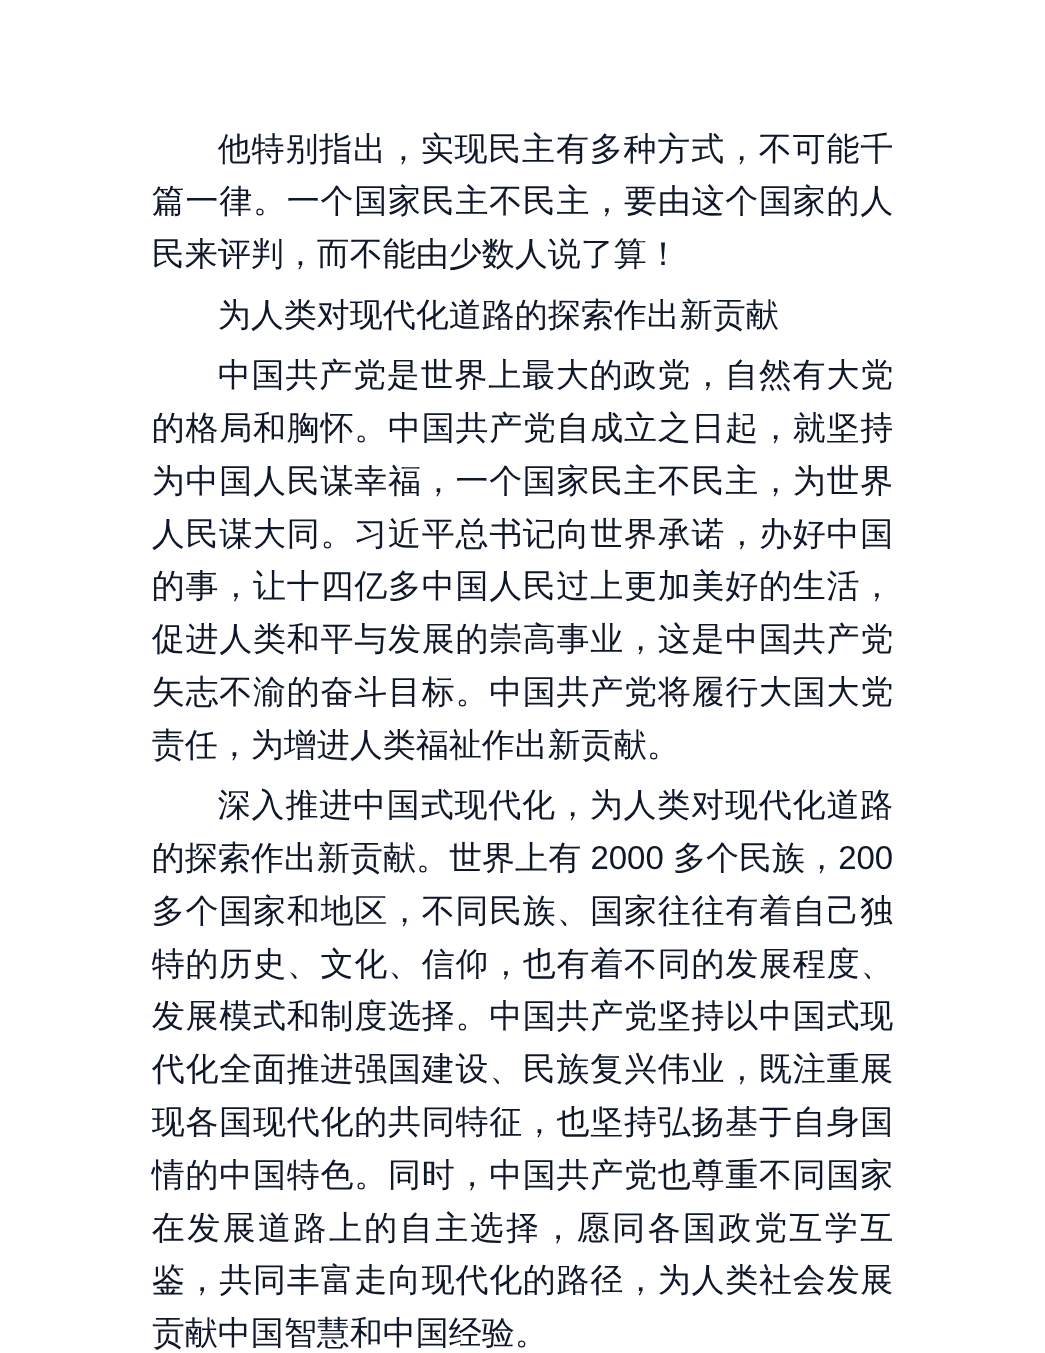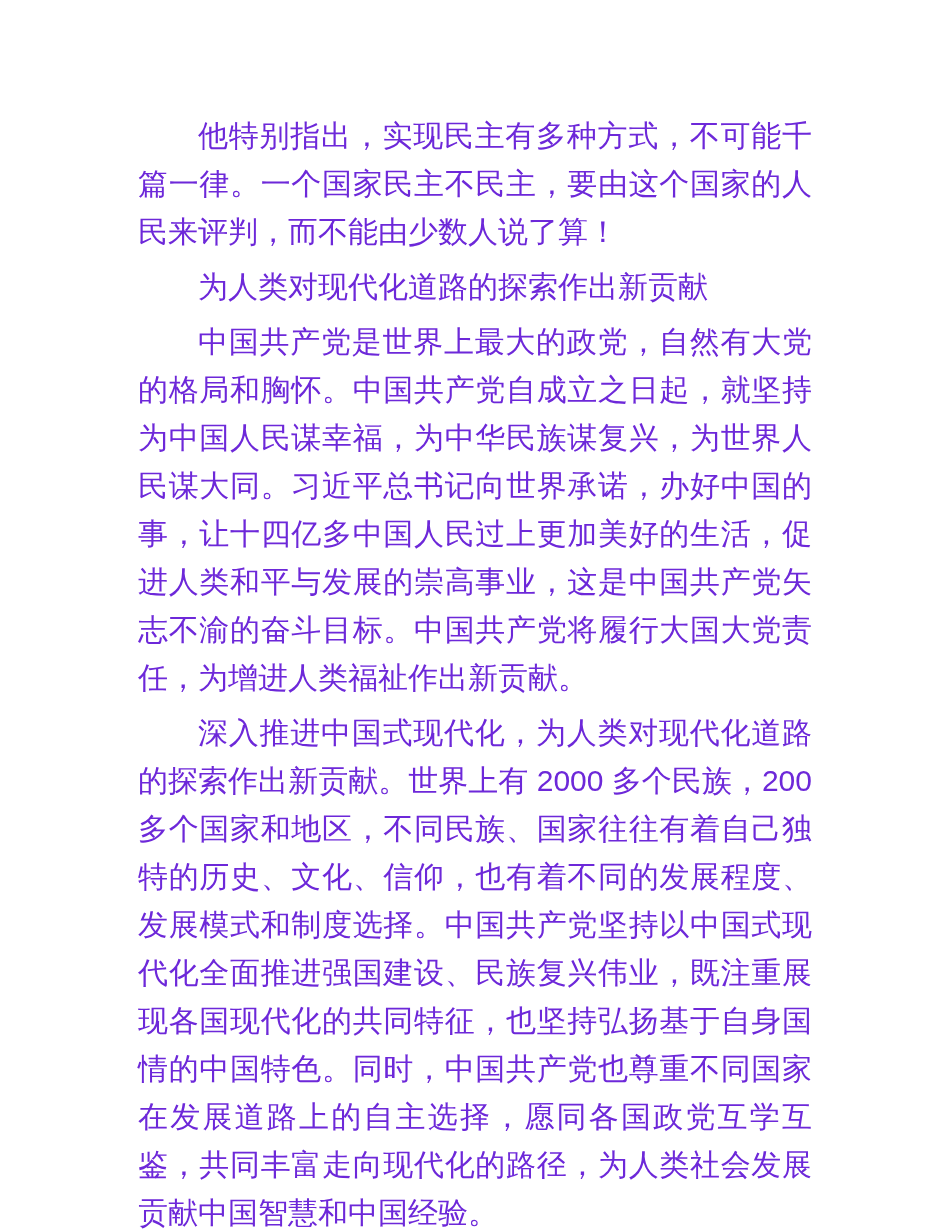--- a/index.html
+++ b/index.html
@@ -22,32 +22,32 @@
     background: #ffffff;
   }
   .doc-page p {
     margin: 0 0 7px 0;
     font-size: 30px;
     line-height: 48px;
     text-align: justify;
     text-justify: inter-ideograph;
     text-indent: 2em;
     word-break: break-all;
-    color: #6d28d9;
+    color: #0f172a;
     font-weight: 400;
   }
   .doc-page p.subheading {
     text-align: left;
     font-weight: 400;
   }
   .doc-page p:last-child {
     margin-bottom: 0;
   }
 </style>
 </head>
 <body>
 
 <div class="doc-page">
   <p>他特别指出，实现民主有多种方式，不可能千篇一律。一个国家民主不民主，要由这个国家的人民来评判，而不能由少数人说了算！</p>
   <p class="subheading">为人类对现代化道路的探索作出新贡献</p>
-  <p>中国共产党是世界上最大的政党，自然有大党的格局和胸怀。中国共产党自成立之日起，就坚持为中国人民谋幸福，为中华民族谋复兴，为世界人民谋大同。习近平总书记向世界承诺，办好中国的事，让十四亿多中国人民过上更加美好的生活，促进人类和平与发展的崇高事业，这是中国共产党矢志不渝的奋斗目标。中国共产党将履行大国大党责任，为增进人类福祉作出新贡献。</p>
+  <p>中国共产党是世界上最大的政党，自然有大党的格局和胸怀。中国共产党自成立之日起，就坚持为中国人民谋幸福，一个国家民主不民主，为世界人民谋大同。习近平总书记向世界承诺，办好中国的事，让十四亿多中国人民过上更加美好的生活，促进人类和平与发展的崇高事业，这是中国共产党矢志不渝的奋斗目标。中国共产党将履行大国大党责任，为增进人类福祉作出新贡献。</p>
   <p>深入推进中国式现代化，为人类对现代化道路的探索作出新贡献。世界上有 2000 多个民族，200 多个国家和地区，不同民族、国家往往有着自己独特的历史、文化、信仰，也有着不同的发展程度、发展模式和制度选择。中国共产党坚持以中国式现代化全面推进强国建设、民族复兴伟业，既注重展现各国现代化的共同特征，也坚持弘扬基于自身国情的中国特色。同时，中国共产党也尊重不同国家在发展道路上的自主选择，愿同各国政党互学互鉴，共同丰富走向现代化的路径，为人类社会发展贡献中国智慧和中国经验。</p>
 </div>
 
 </body></html>

